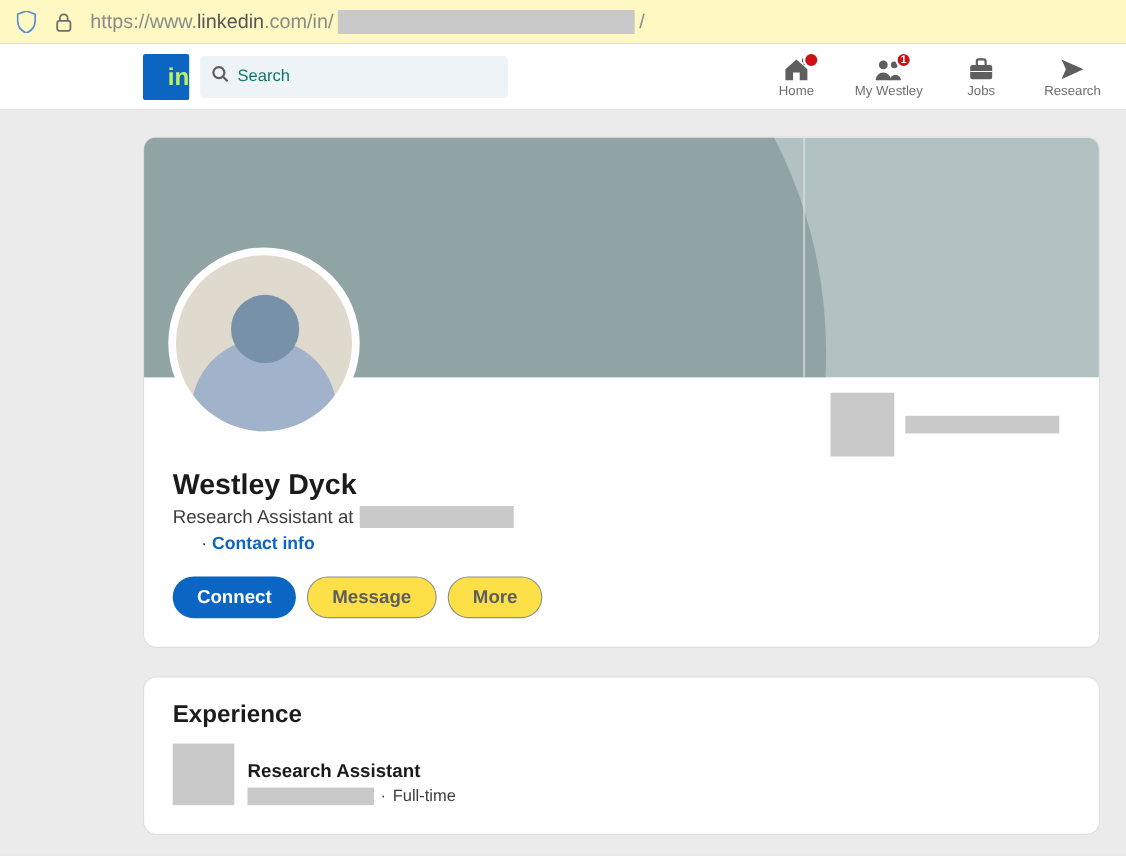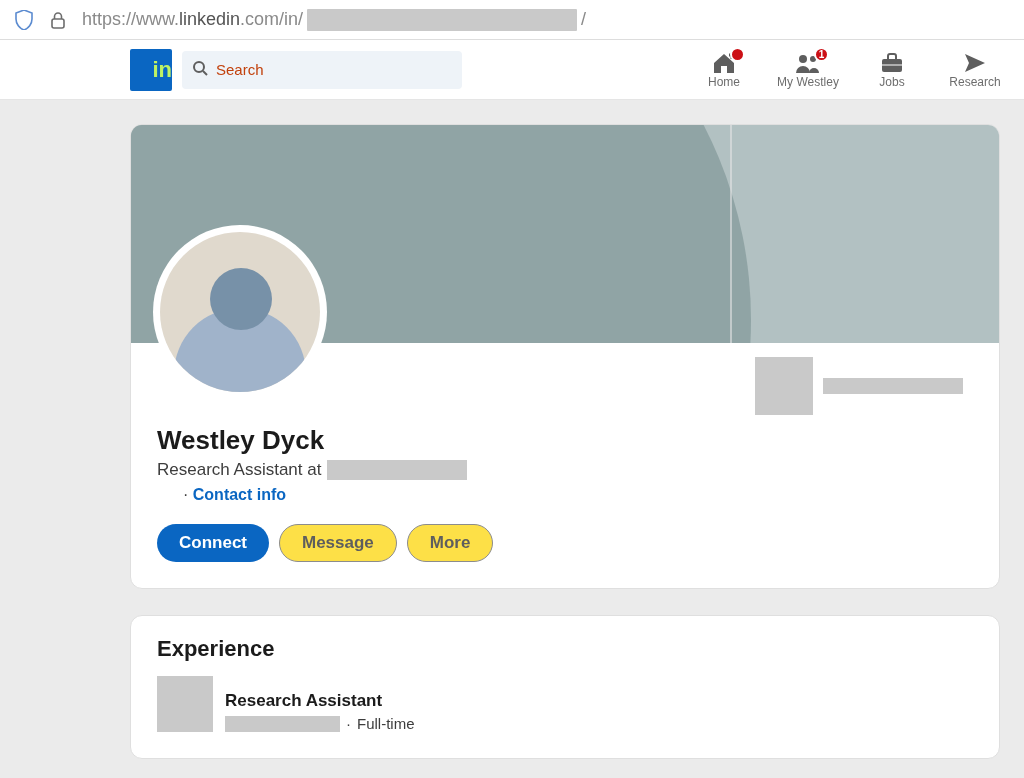--- a/index.html
+++ b/index.html
@@ -1,28 +1,28 @@
 <!DOCTYPE html>
 <html><head>
 <meta charset="utf-8">
 <style>
   * { box-sizing: border-box; margin: 0; padding: 0; }
   html, body { width: 1024px; height: 778px; font-family: -apple-system, sans-serif; background: #ebebeb; overflow: hidden; }
 
   
-  .addr-bar { width: 100%; height: 40px; background: #ffffff; border-bottom: 1px solid #dddddd; display: flex; align-items: center; padding: 0 14px; gap: 14px; }
+  .addr-bar { width: 100%; height: 40px; background: #fef9c3; border-bottom: 1px solid #dddddd; display: flex; align-items: center; padding: 0 14px; gap: 14px; }
   .addr-icon { width: 20px; height: 20px; display: inline-flex; align-items: center; justify-content: center; }
   .addr-text { font-size: 18px; color: #8a8a8a; display: flex; align-items: center; }
   .addr-text .bold { color: #555; font-weight: 500; }
   .addr-redact { display: inline-block; width: 270px; height: 22px; background: #c9c9c9; border-radius: 1px; margin: 0 4px; }
 
   
   .topnav { width: 100%; height: 60px; background: #ffffff; display: flex; align-items: center; padding: 0 0 0 130px; border-bottom: 1px solid #e5e5e5; }
   .logo { width: 42px; height: 42px; background: #0a66c2; color: #bef264; display: flex; align-items: center; justify-content: flex-end; border-radius: 2px; font-weight: 700; font-size: 22px; }
-  .search-wrap { margin-left: 10px; width: 280px; height: 38px; background: #eef3f8; border-radius: 4px; display: flex; align-items: center; padding: 0 10px; gap: 8px; color: #c2410c; }
+  .search-wrap { margin-left: 10px; width: 280px; height: 38px; background: #eef3f8; border-radius: 4px; display: flex; align-items: center; padding: 0 10px; gap: 8px; color: #0f766e; }
   .nav-spacer { flex: 1; }
   .nav-items { display: flex; align-items: center; gap: 0; padding-right: 8px; }
   .nav-item { width: 84px; display: flex; flex-direction: column; align-items: center; justify-content: center; font-size: 12px; color: #6d6d6d; cursor: pointer; position: relative; padding: 4px 0; }
   .nav-item:last-child { width: 82px; }
   .nav-icon { width: 26px; height: 24px; display: flex; align-items: center; justify-content: center; position: relative; }
   .badge { position: absolute; top: -4px; right: -8px; width: 15px; height: 15px; border-radius: 50%; background: #cc1016; border: 2px solid #fff; display: flex; align-items: center; justify-content: center; color: #fff; font-size: 10px; font-weight: 600; }
 
   
   .main { padding: 24px 0 0 130px; width: 1024px; }
   .card { width: 870px; background: #ffffff; border: 1px solid #dfdfdf; border-radius: 12px; overflow: hidden; position: relative; }

